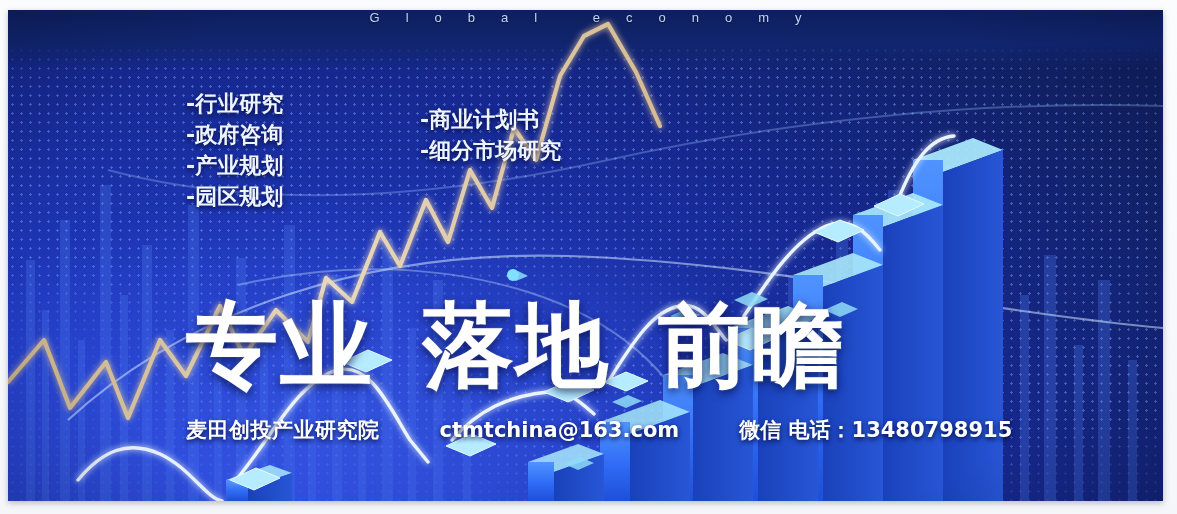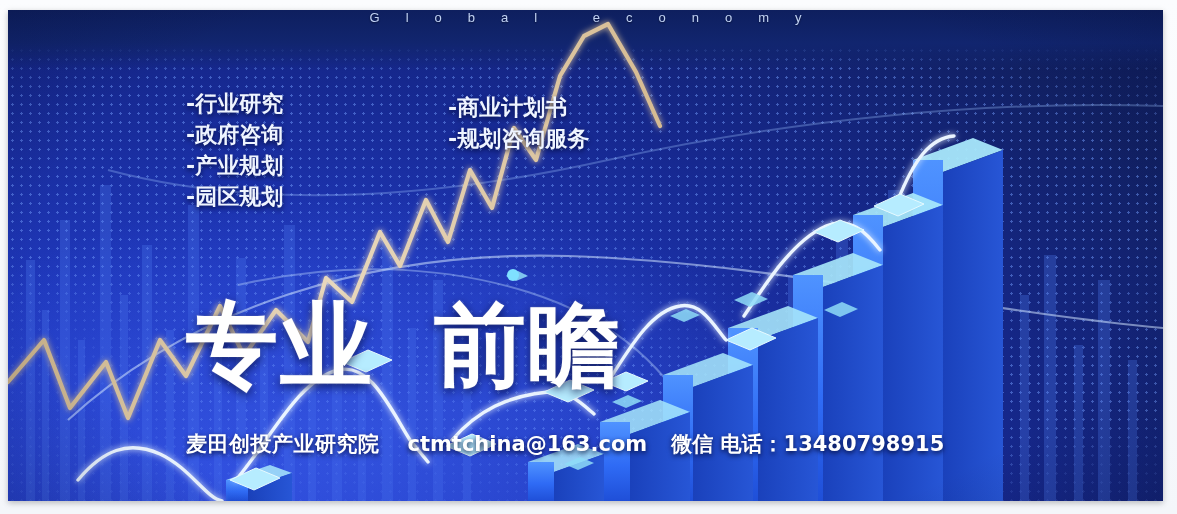--- a/index.html
+++ b/index.html
@@ -97,40 +97,40 @@
   .bullets .li{
     color:#eef4ff;
     font-family:"DejaVu Sans","Liberation Sans",sans-serif;
     font-weight:700;
     font-size:22px;
     line-height:31px;
     white-space:nowrap;
     text-shadow:0 2px 5px rgba(2,8,50,.85);
   }
   #col-a{left:186px;top:88px;}
-  #col-b{left:420px;top:92px;margin-left:28px;}
+  #col-b{left:420px;top:104px;}
 
   .headline{
     position:absolute;left:186px;top:300px;z-index:8;
-    display:flex;align-items:flex-end;gap:60px;
+    display:flex;align-items:flex-end;gap:48px;
   }
   .footer{
-    position:absolute;left:186px;top:430px;z-index:8;
+    position:absolute;left:186px;top:416px;z-index:8;
     display:flex;align-items:center;white-space:nowrap;
   }
   .footer .f{
     color:#ffffff;
     font-family:"DejaVu Sans","Liberation Sans",sans-serif;
     font-weight:700;
     font-size:21px;
     text-shadow:0 2px 5px rgba(2,8,50,.9);
   }
   #f-company{letter-spacing:.5px;}
-  #f-email{margin-left:28px;letter-spacing:0px;}
-  #f-contact{margin-left:24px;}
+  #f-email{margin-left:60px;letter-spacing:0px;}
+  #f-contact{margin-left:60px;}
 </style>
 </head>
 <body>
 
 <div class="frame">
   <div class="panel">
 
     <div class="layer dots"></div>
 
     <svg class="layer vbars" viewBox="0 0 1155 491" preserveAspectRatio="none">
@@ -292,25 +292,26 @@
 
   <div class="bullets" id="col-a">
     <div class="li">-行业研究</div>
     <div class="li">-政府咨询</div>
     <div class="li">-产业规划</div>
     <div class="li">-园区规划</div>
   </div>
 
   <div class="bullets" id="col-b">
     <div class="li">-商业计划书</div>
-    <div class="li">-规划咨询服务</div>
+    <div class="li">-细分市场研究</div>
   </div>
 
   <div class="headline">
     <span class="headline-word">专业</span>
+    <span class="headline-word">落地</span>
     <span class="headline-word">前瞻</span>
   </div>
 
   <div class="footer">
     <span class="f" id="f-company">麦田创投产业研究院</span>
     <span class="f" id="f-email">ctmtchina@163.com</span>
     <span class="f" id="f-contact">微信 电话：13480798915</span>
   </div>
 </div>
 

